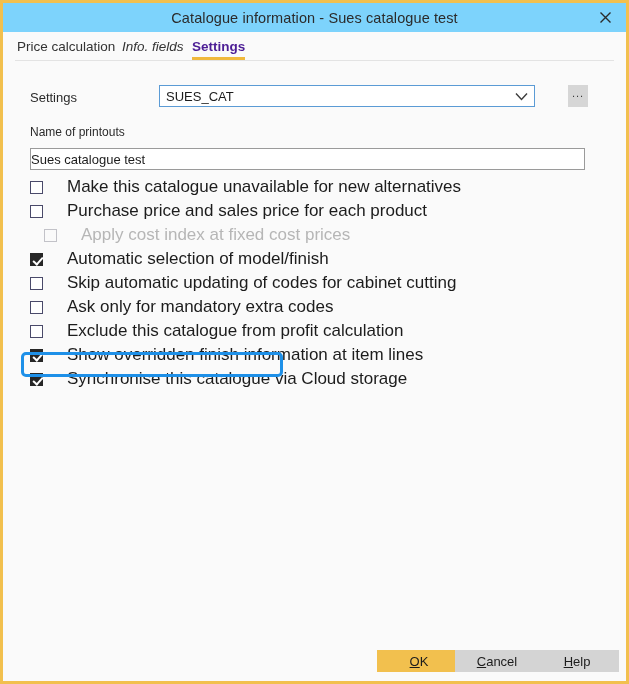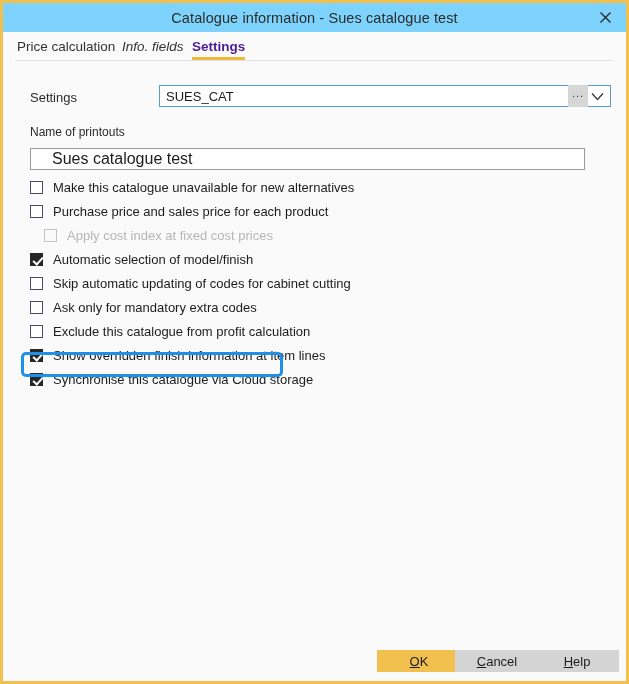--- a/index.html
+++ b/index.html
@@ -101,21 +101,21 @@
     position: absolute;
     left: 27px;
     top: 87px;
     font-size: 13px;
     color: #2b2b2b;
   }
   #supplier-combo {
     position: absolute;
     left: 156px;
     top: 82px;
-    width: 452px;
+    width: 376px;
     height: 22px;
     box-sizing: border-box;
     background: #ffffff;
     border: 1.5px solid #5b9bd5;
     display: flex;
     align-items: center;
     cursor: text;
     justify-content: space-between;
   }
   #supplier-value {
@@ -163,23 +163,23 @@
   #printouts-input {
     position: absolute;
     left: 27px;
     top: 145px;
     width: 555px;
     height: 22px;
     box-sizing: border-box;
     background: #ffffff;
     border: 1px solid #9a9a9a;
     font-family: "Liberation Sans", sans-serif;
-    font-size: 16px;
+    font-size: 13px;
     color: #1c1c1c;
-    padding: 0 21px;
+    padding: 0 0;
     outline: none;
   }
 
   
   #checklist {
     position: absolute;
     left: 27px;
     top: 172px;
     width: 560px;
   }
@@ -215,22 +215,22 @@
     height: 8px;
     border: solid #ffffff;
     border-width: 0 2px 2px 0;
     transform: rotate(42deg);
   }
   .box.dim {
     border-color: #c2c2c8;
     background: #fafafa;
   }
   .check-label {
-    margin-left: 10px;
-    font-size: 13px;
+    margin-left: 24px;
+    font-size: 17px;
     color: #1c1c1c;
     white-space: nowrap;
   }
   .check-row.disabled .check-label { color: #b6b6b6; }
 
   
   #highlight-ring {
     position: absolute;
     left: 18px;
     top: 349px;

